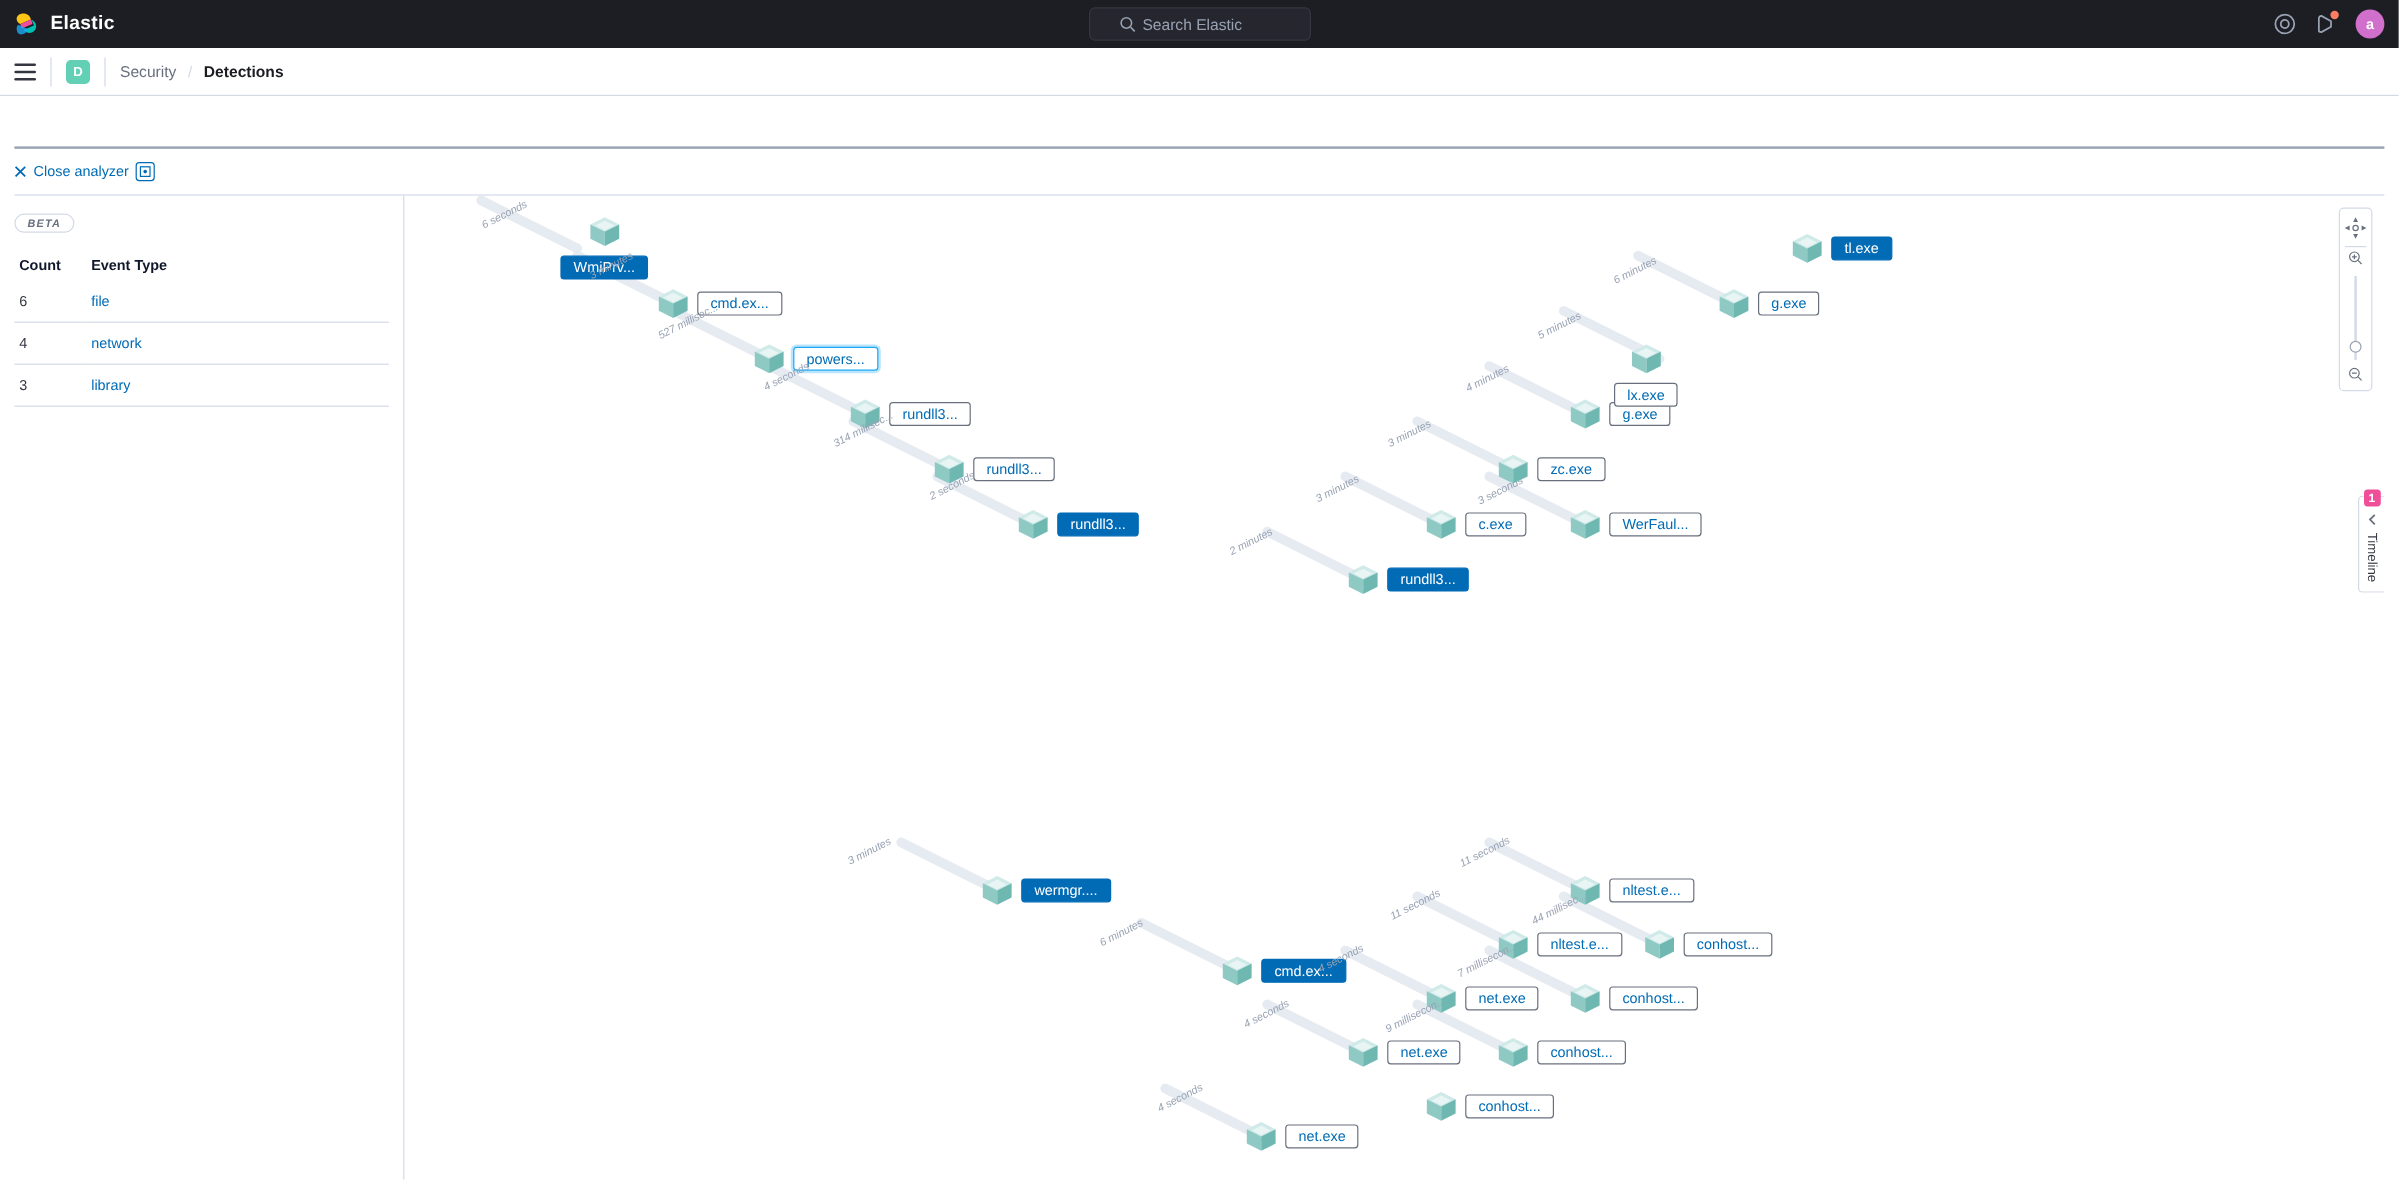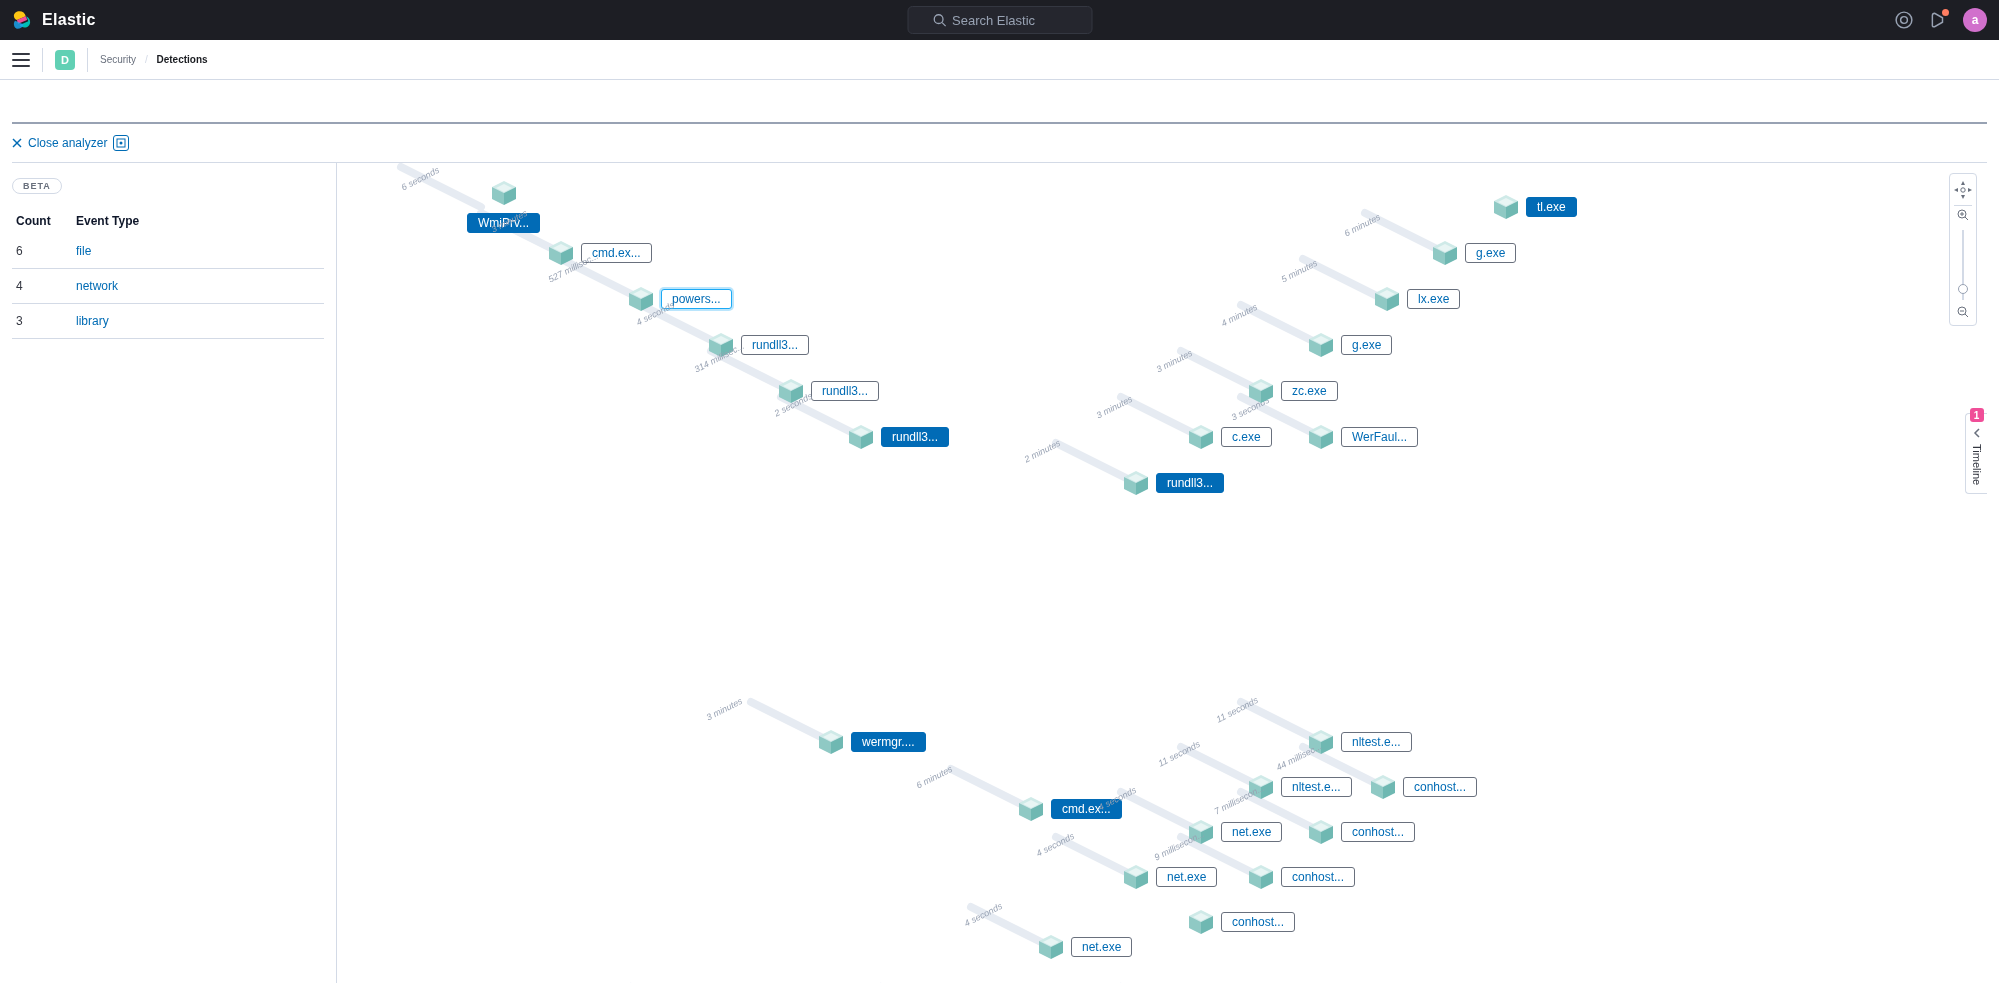--- a/index.html
+++ b/index.html
@@ -35,39 +35,39 @@
     display:flex;align-items:center;justify-content:center;font-size:12px;font-weight:600;}
   
   .subheader{
     height:40px;border-bottom:1px solid var(--border);display:flex;align-items:center;padding:0 12px;gap:12px;
   }
   .burger{width:18px;height:14px;display:flex;flex-direction:column;justify-content:space-between;cursor:pointer;}
   .burger span{height:2px;background:#343741;border-radius:1px;}
   .vr{width:1px;height:24px;background:var(--border);}
   .space-badge{width:20px;height:20px;border-radius:4px;background:#61d0b4;color:#fff;
     display:flex;align-items:center;justify-content:center;font-size:11px;font-weight:700;}
-  .crumbs{font-size:10px;color:#69707d;}
+  .crumbs{font-size:13px;color:#69707d;}
   .crumbs .last{color:#1a1c21;font-weight:600;}
   .crumbs .sep{margin:0 6px;color:var(--border);}
   
   .analyzer-row{
     margin:42px 12px 0;display:flex;align-items:center;height:41px;border-top:2px solid #98a2b3;
     border-bottom:1px solid var(--border);
   }
   .close-an{display:flex;align-items:center;gap:6px;color:var(--link);font-size:12px;cursor:pointer;}
   .badge-box{margin-left:6px;width:16px;height:16px;border:1px solid var(--link);border-radius:3px;
     display:flex;align-items:center;justify-content:center;}
   .badge-box svg{width:10px;height:10px;}
   
   .body-row{display:flex;margin:0 12px;}
   .sidepanel{
     width:325px;border-right:1px solid var(--border);padding:14px 12px 0 0;
   }
   .beta{display:inline-block;font-size:9px;letter-spacing:1px;color:#69707d;border:1px solid var(--border);
-    border-radius:14px;padding:2px 10px;font-weight:700;}
+    border-radius:14px;padding:2px 10px;font-weight:700;font-style:italic;}
   .crumb-card{
     margin-top:10px;background:#f5f7fa;border-radius:4px;padding:10px 12px;font-size:12px;color:#69707d;
   }
   .crumb-card .sep{margin:0 5px;color:#98a2b3;}
   .crumb-card a{color:var(--link);}
   .crumb-card .cur{color:#1a1c21;font-weight:700;}
   table.events{width:100%;border-collapse:collapse;margin-top:14px;font-size:12px;}
   table.events th{font-weight:600;text-align:left;color:#0f172a;padding:6px 4px;white-space:nowrap;margin-top:35px;}
   table.events td{padding:10px 4px;border-bottom:1px solid var(--border);}
   table.events td.link{color:var(--link);}
@@ -282,21 +282,21 @@
     <span class="label">zc.exe</span>
         </div>
         <div class="edge-label" style="left: 820px; top: 202px;">3 minutes</div>
         <div class="node" style="left: 970px; top: 168px;">
     <svg class="cube" viewBox="0 0 28 28">
             <use href="#cube-g"></use>
           </svg>
     <span class="label">g.exe</span>
         </div>
         <div class="edge-label" style="left: 885px; top: 156px;">4 minutes</div>
-        <div class="node" style="left: 1036px; top: 122px;">
+        <div class="node" style="left: 1008px; top: 122px; flex-direction: column;">
     <svg class="cube" viewBox="0 0 28 28">
             <use href="#cube-g"></use>
           </svg>
     <span class="label">lx.exe</span>
         </div>
         <div class="edge-label" style="left: 945px; top: 112px;">5 minutes</div>
         <div class="node" style="left: 1094px; top: 76px;">
     <svg class="cube" viewBox="0 0 28 28">
             <use href="#cube-g"></use>
           </svg>

